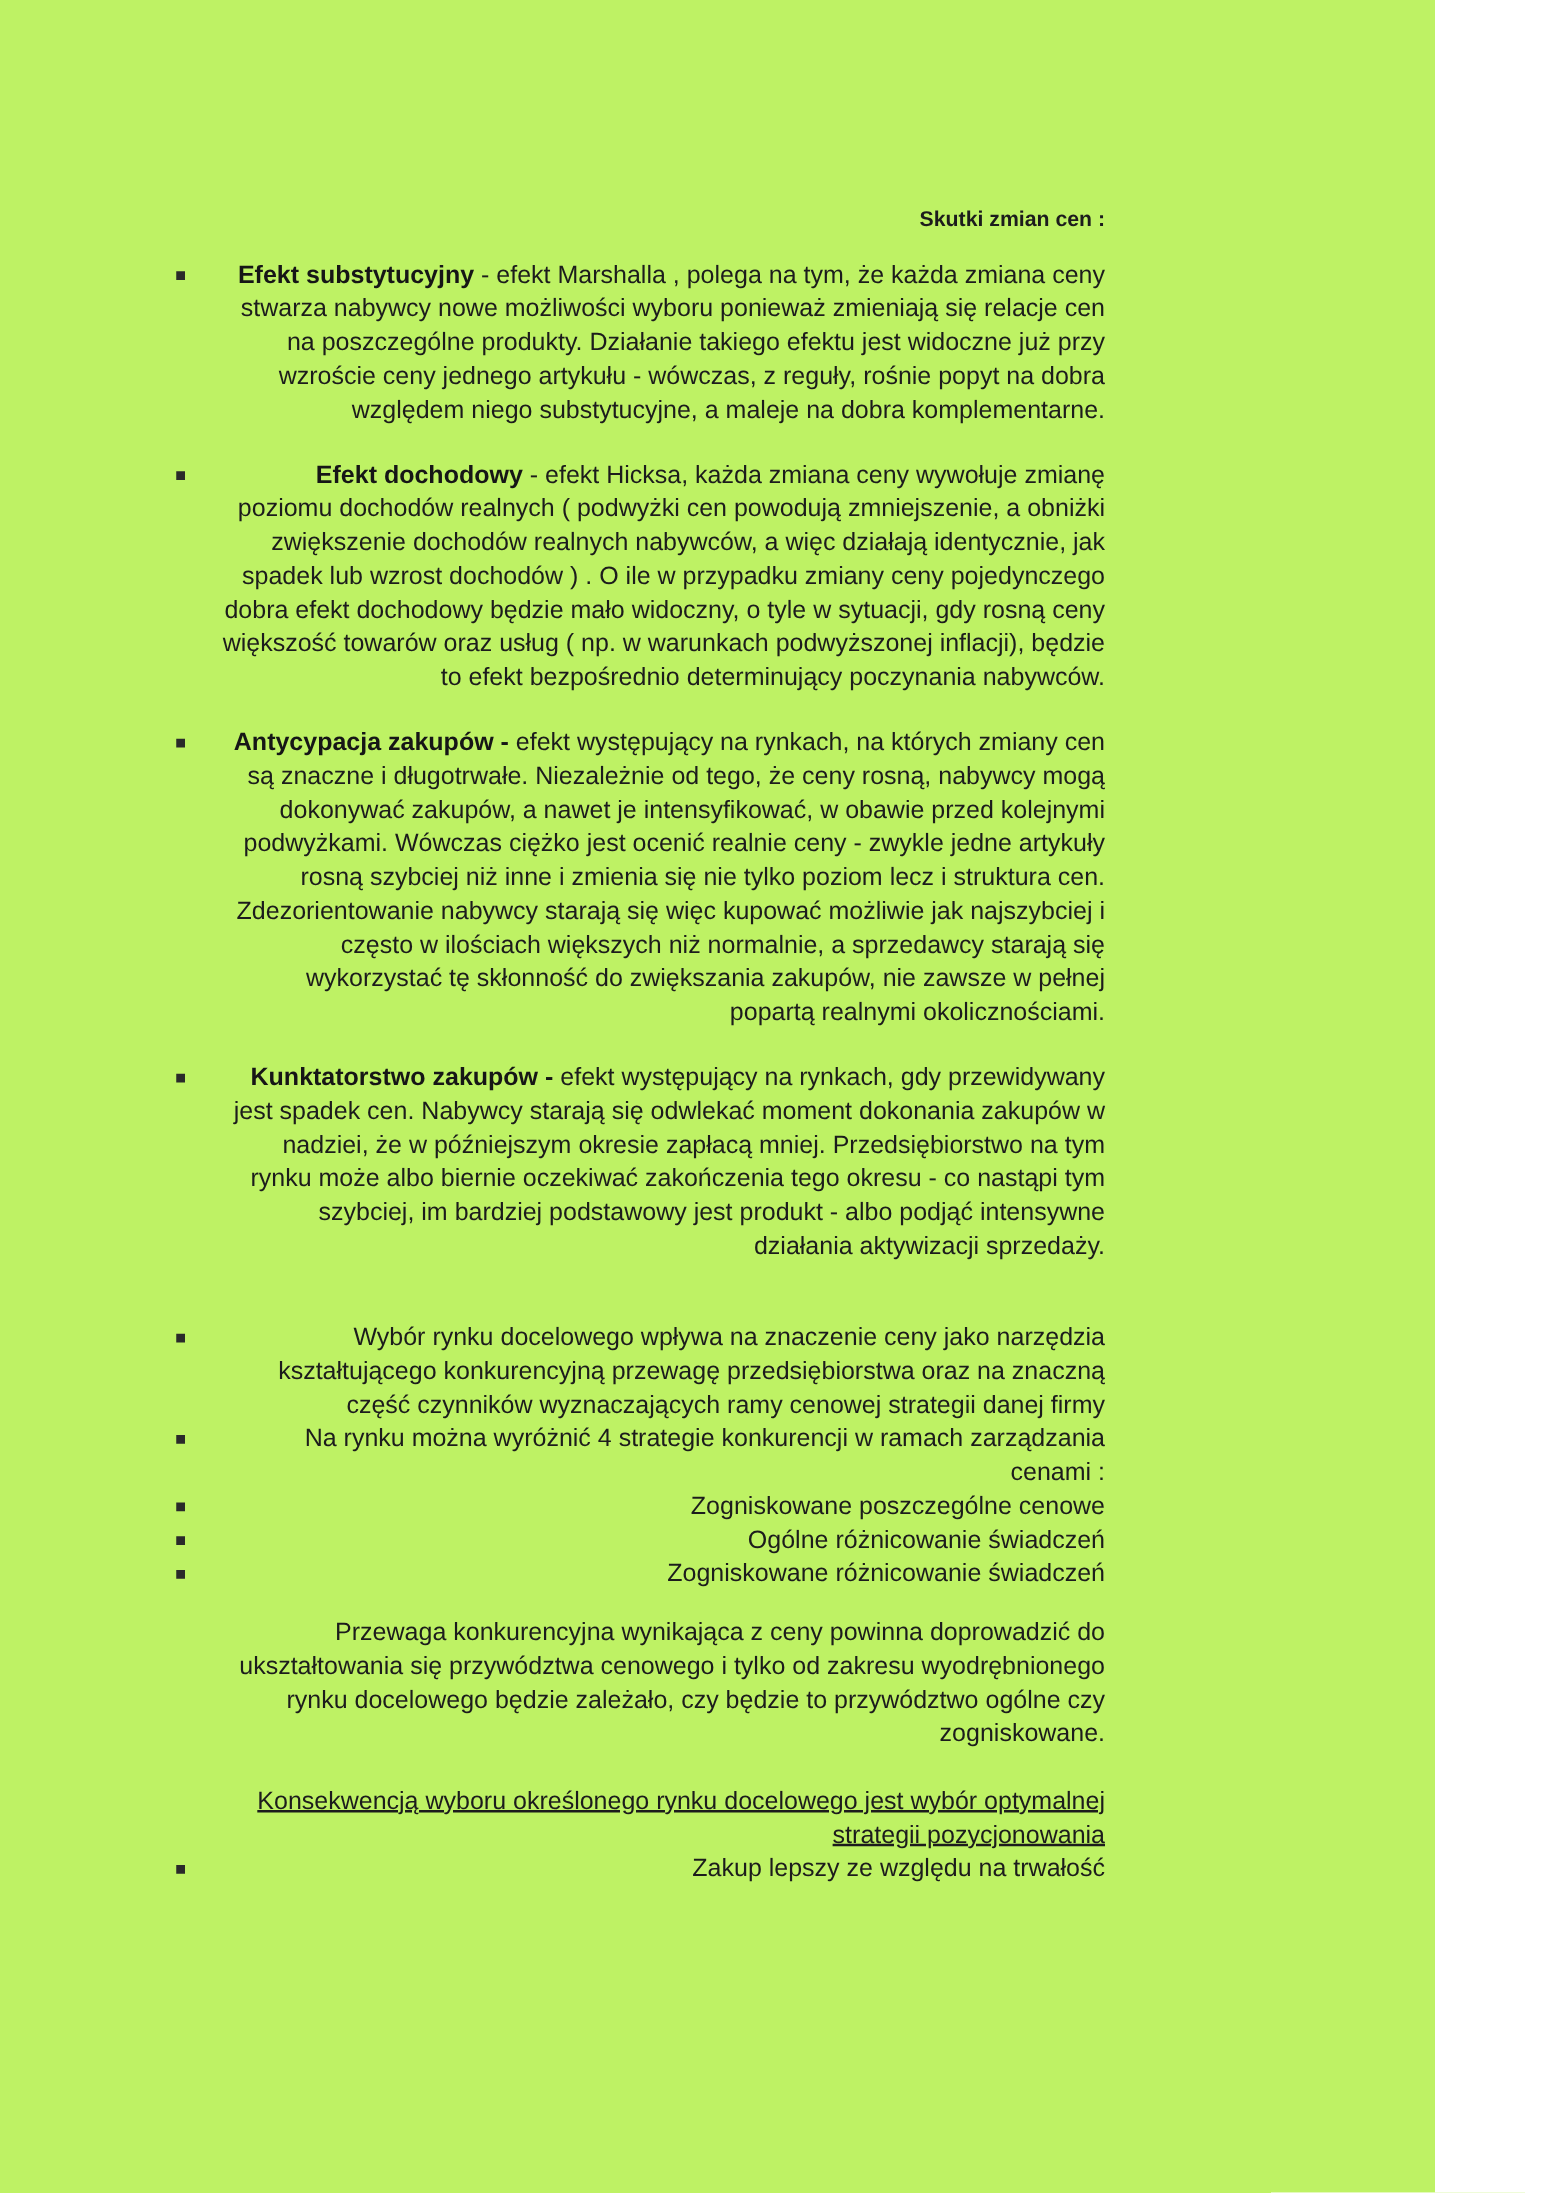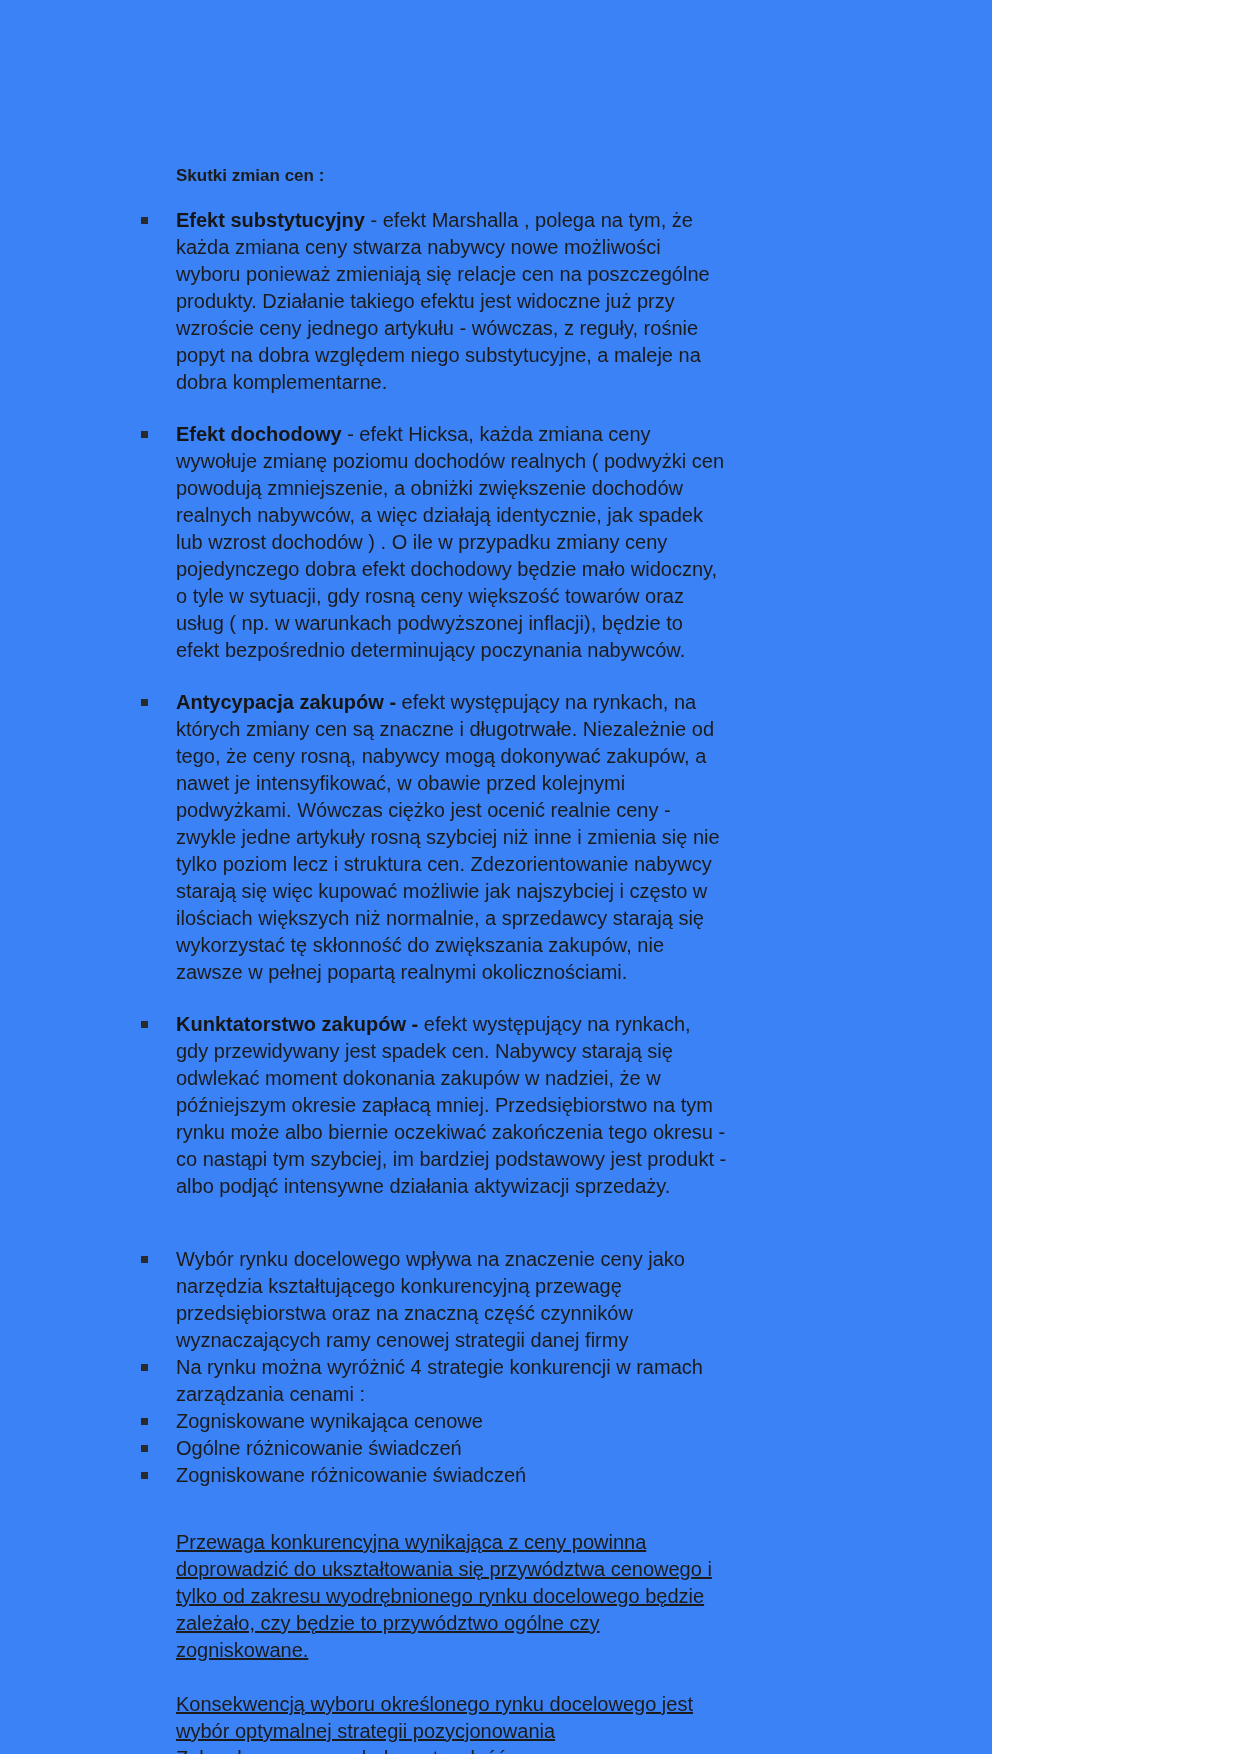--- a/index.html
+++ b/index.html
@@ -5,24 +5,25 @@
   * { margin: 0; padding: 0; box-sizing: border-box; }
   html, body { background: #ffffff; }
   body {
     width: 1240px;
     height: 1754px;
     font-family: "Liberation Sans", "DejaVu Sans", sans-serif;
     color: #1c1c1c;
     overflow: hidden;
   }
   .page {
-    width: 992px;
+    width: 1148px;
     height: 1754px;
-    background: #3b82f6;
+    background: #bef264;
     padding: 162px 264px 0 176px;
+    text-align: right;
   }
   .doc-title {
     font-size: 17px;
     font-weight: bold;
     line-height: 27px;
     margin-bottom: 18px;
   }
   .txt, .item-body, .para, .block-line {
     font-size: 20px;
     line-height: 27px;
@@ -36,21 +37,21 @@
     position: absolute;
     left: -35px;
     top: 10px;
     width: 7px;
     height: 7px;
     background: #2a2a2a;
     display: inline-block;
   }
   .strategy-list { margin-top: 46px; }
   .strategy-list .bullet-item { margin-bottom: 0; }
-  .para-advantage { margin-top: 40px; text-decoration: underline; }
+  .para-advantage { margin-top: 20px; }
   .para-positioning { margin-top: 27px; text-decoration: underline; }
   .block-line { display: block; }
   .final-list { margin-top: 0; }
   .final-list .bullet-item { margin-bottom: 0; }
   strong { font-weight: bold; color: #161616; }
 </style>
 </head>
 <body>
 
 <div class="page">
@@ -80,21 +81,21 @@
     <li class="bullet-item">
       <span class="bullet"></span>
       <div class="item-body">Wybór rynku docelowego wpływa na znaczenie ceny jako narzędzia kształtującego konkurencyjną przewagę przedsiębiorstwa oraz na znaczną część czynników wyznaczających ramy cenowej strategii danej firmy</div>
     </li>
     <li class="bullet-item">
       <span class="bullet"></span>
       <div class="item-body">Na rynku można wyróżnić 4 strategie konkurencji w ramach zarządzania cenami :</div>
     </li>
     <li class="bullet-item">
       <span class="bullet"></span>
-      <div class="item-body">Zogniskowane wynikająca cenowe</div>
+      <div class="item-body">Zogniskowane poszczególne cenowe</div>
     </li>
     <li class="bullet-item">
       <span class="bullet"></span>
       <div class="item-body">Ogólne różnicowanie świadczeń</div>
     </li>
     <li class="bullet-item">
       <span class="bullet"></span>
       <div class="item-body">Zogniskowane różnicowanie świadczeń</div>
     </li>
   </ul>

